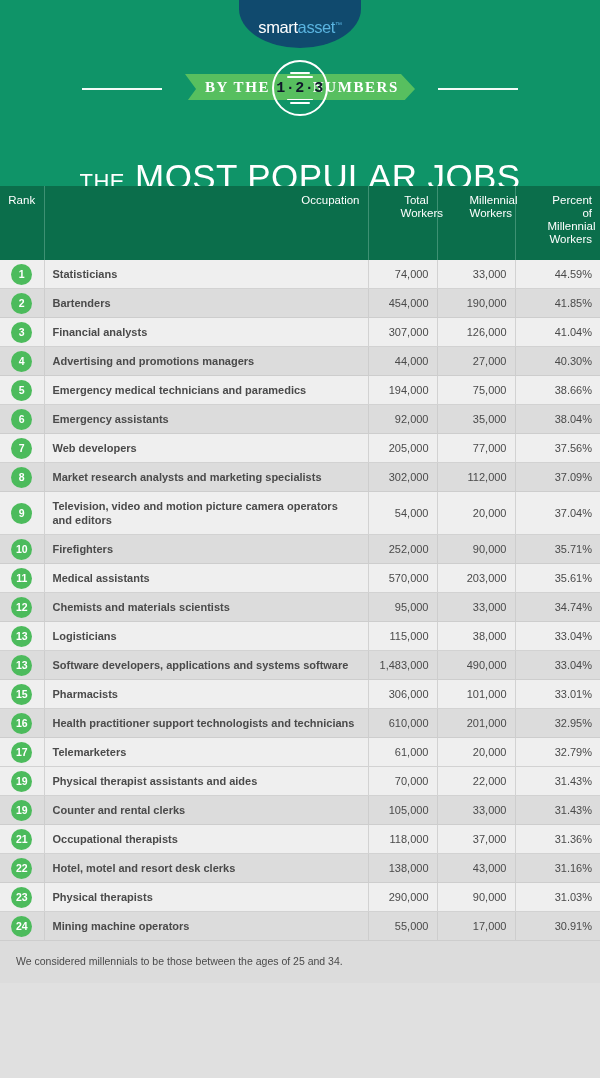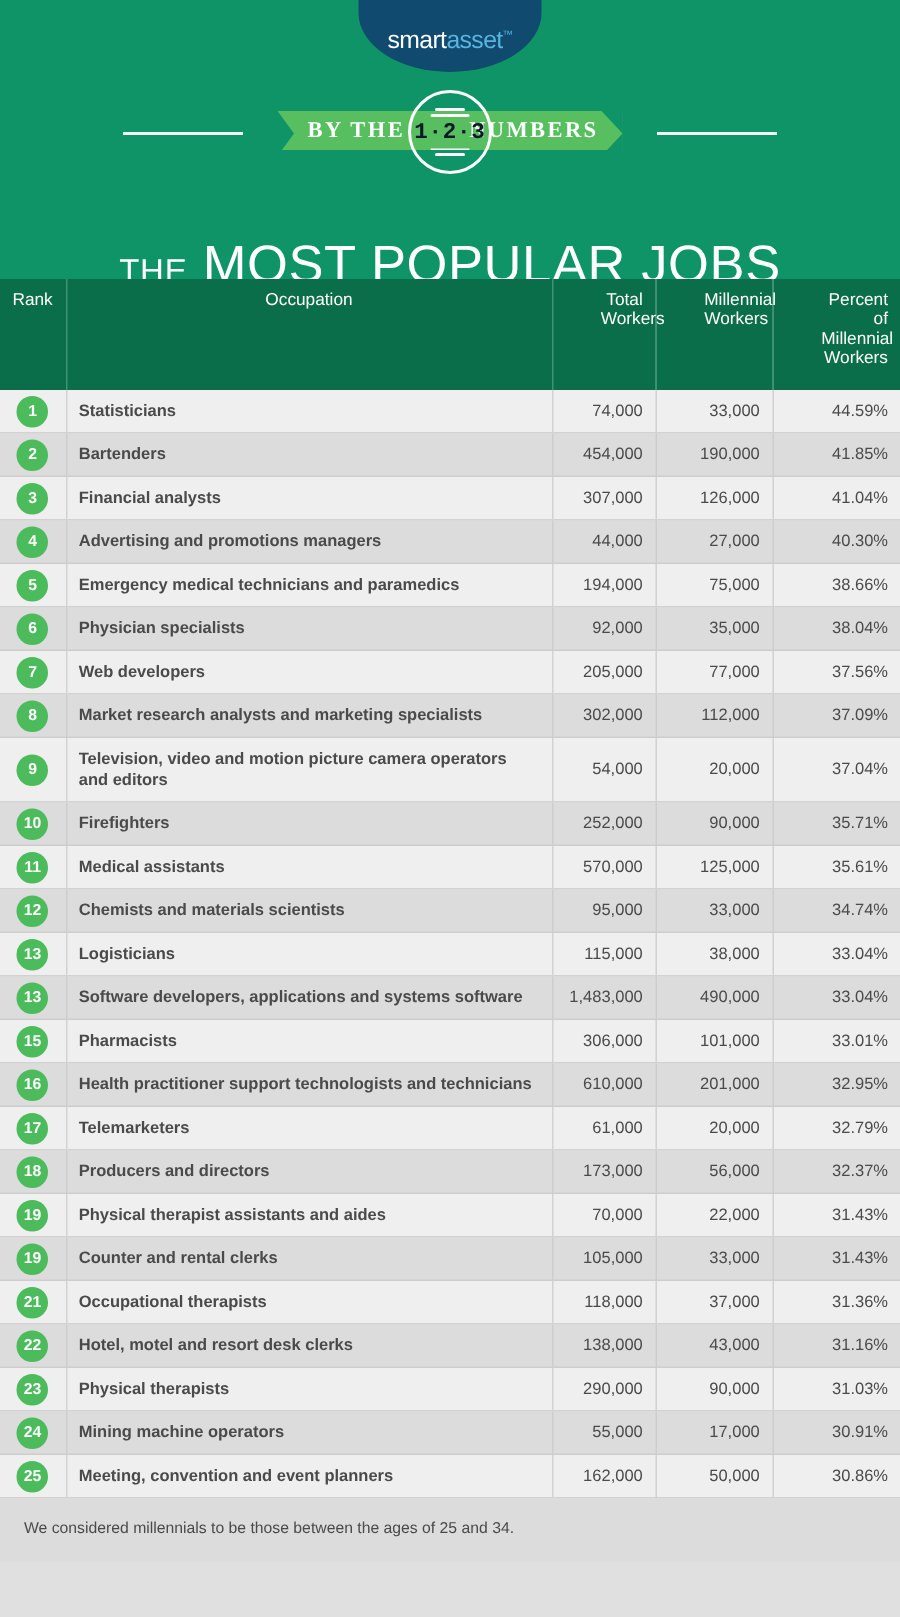--- a/index.html
+++ b/index.html
@@ -185,21 +185,21 @@
   .table colgroup .c-occ  { width: 324px; }
   .table colgroup .c-tot  { width: 69px; }
   .table colgroup .c-mil  { width: 78px; }
   .table colgroup .c-pct  { width: 85px; }
 
   thead th {
     background: #0b6e4b;
     color: #ffffff;
     font-weight: 400;
     font-size: 11.5px;
-    text-align: center;
+    text-align: right;
     vertical-align: top;
     padding: 8px 8px 14px 8px;
     line-height: 13px;
     border-right: 1px solid #3e9173;
   }
   thead th.th-rank { text-align: center; padding-left: 0; padding-right: 0; }
   thead th.th-num  { text-align: right; padding-left: 32px; }
   thead th:last-child { border-right: none; }
 
   tbody tr.odd  td { background: #efefef; }
@@ -346,21 +346,21 @@
       </tr>
       <tr class="odd">
         <td class="td-rank"><span class="badge">5</span></td>
         <td class="td-occ">Emergency medical technicians and paramedics</td>
         <td class="td-num">194,000</td>
         <td class="td-num">75,000</td>
         <td class="td-num">38.66%</td>
       </tr>
       <tr class="even">
         <td class="td-rank"><span class="badge">6</span></td>
-        <td class="td-occ">Physician specialists</td>
+        <td class="td-occ">Emergency assistants</td>
         <td class="td-num">92,000</td>
         <td class="td-num">35,000</td>
         <td class="td-num">38.04%</td>
       </tr>
       <tr class="odd">
         <td class="td-rank"><span class="badge">7</span></td>
         <td class="td-occ">Web developers</td>
         <td class="td-num">205,000</td>
         <td class="td-num">77,000</td>
         <td class="td-num">37.56%</td>
@@ -383,21 +383,21 @@
         <td class="td-rank"><span class="badge">10</span></td>
         <td class="td-occ">Firefighters</td>
         <td class="td-num">252,000</td>
         <td class="td-num">90,000</td>
         <td class="td-num">35.71%</td>
       </tr>
       <tr class="odd">
         <td class="td-rank"><span class="badge">11</span></td>
         <td class="td-occ">Medical assistants</td>
         <td class="td-num">570,000</td>
-        <td class="td-num">125,000</td>
+        <td class="td-num">203,000</td>
         <td class="td-num">35.61%</td>
       </tr>
       <tr class="even">
         <td class="td-rank"><span class="badge">12</span></td>
         <td class="td-occ">Chemists and materials scientists</td>
         <td class="td-num">95,000</td>
         <td class="td-num">33,000</td>
         <td class="td-num">34.74%</td>
       </tr>
       <tr class="odd">
@@ -428,27 +428,20 @@
         <td class="td-num">201,000</td>
         <td class="td-num">32.95%</td>
       </tr>
       <tr class="odd">
         <td class="td-rank"><span class="badge">17</span></td>
         <td class="td-occ">Telemarketers</td>
         <td class="td-num">61,000</td>
         <td class="td-num">20,000</td>
         <td class="td-num">32.79%</td>
       </tr>
-      <tr class="even">
-        <td class="td-rank"><span class="badge">18</span></td>
-        <td class="td-occ">Producers and directors</td>
-        <td class="td-num">173,000</td>
-        <td class="td-num">56,000</td>
-        <td class="td-num">32.37%</td>
-      </tr>
       <tr class="odd">
         <td class="td-rank"><span class="badge">19</span></td>
         <td class="td-occ">Physical therapist assistants and aides</td>
         <td class="td-num">70,000</td>
         <td class="td-num">22,000</td>
         <td class="td-num">31.43%</td>
       </tr>
       <tr class="even">
         <td class="td-rank"><span class="badge">19</span></td>
         <td class="td-occ">Counter and rental clerks</td>
@@ -477,25 +470,18 @@
         <td class="td-num">90,000</td>
         <td class="td-num">31.03%</td>
       </tr>
       <tr class="even">
         <td class="td-rank"><span class="badge">24</span></td>
         <td class="td-occ">Mining machine operators</td>
         <td class="td-num">55,000</td>
         <td class="td-num">17,000</td>
         <td class="td-num">30.91%</td>
       </tr>
-      <tr class="odd">
-        <td class="td-rank"><span class="badge">25</span></td>
-        <td class="td-occ">Meeting, convention and event planners</td>
-        <td class="td-num">162,000</td>
-        <td class="td-num">50,000</td>
-        <td class="td-num">30.86%</td>
-      </tr>
     </tbody>
 </table>
 
 <div class="footer">
   <span>We considered millennials to be those between the ages of 25 and 34.</span>
 </div>
 
 </body></html>

